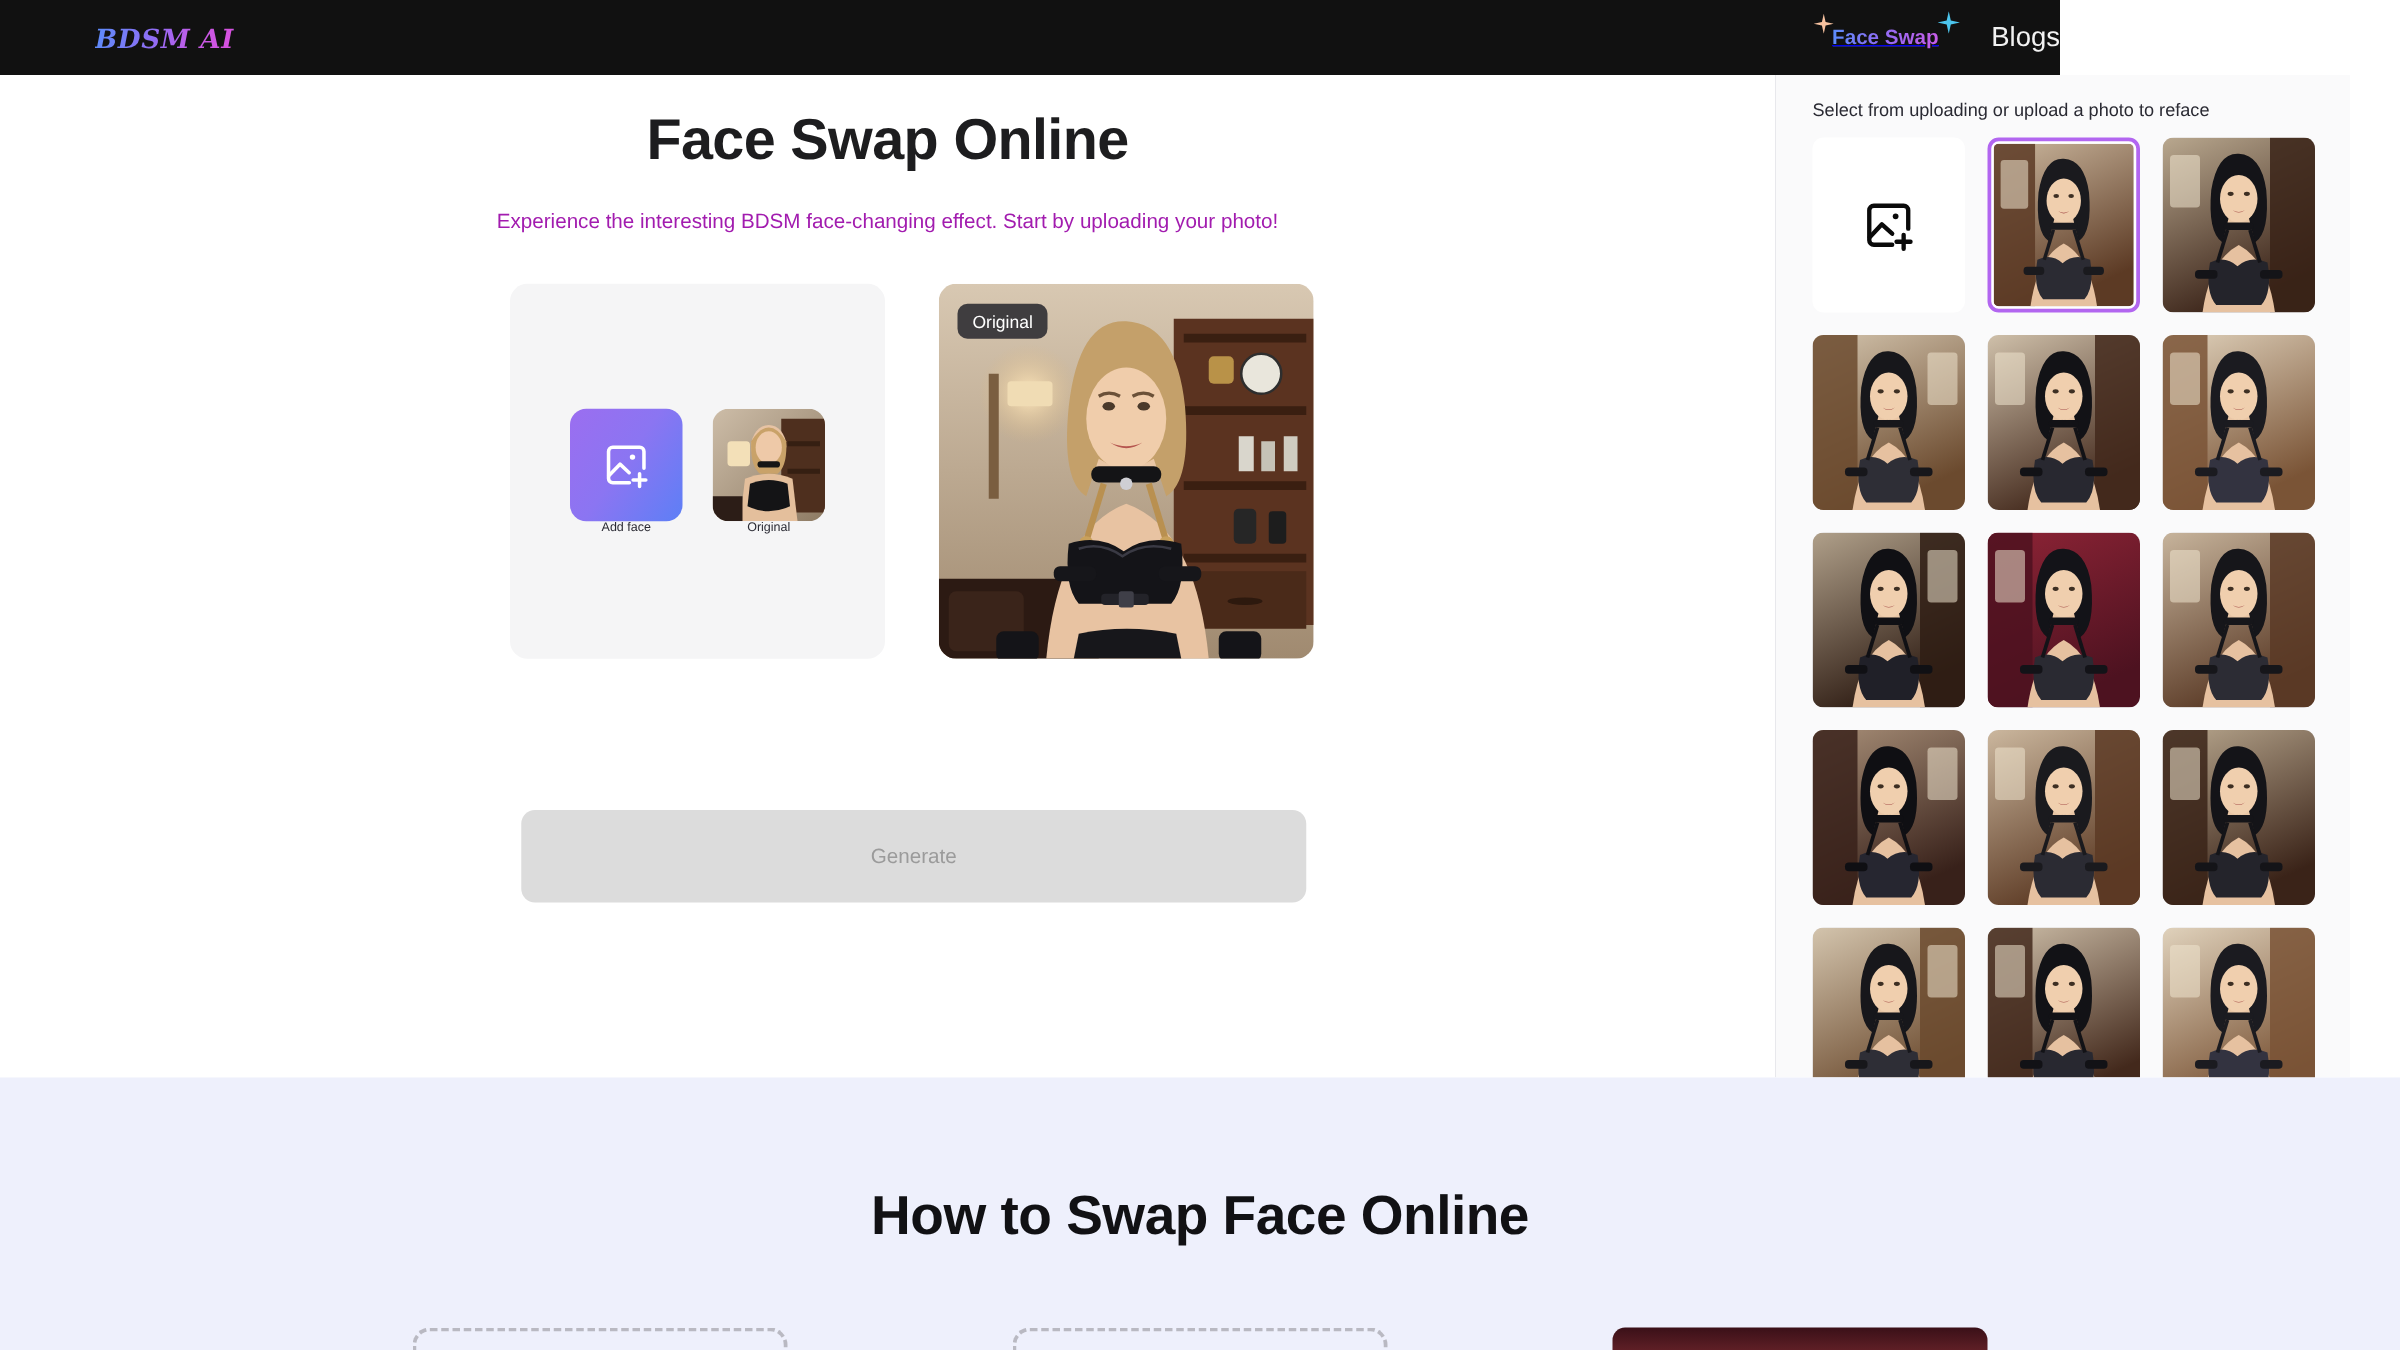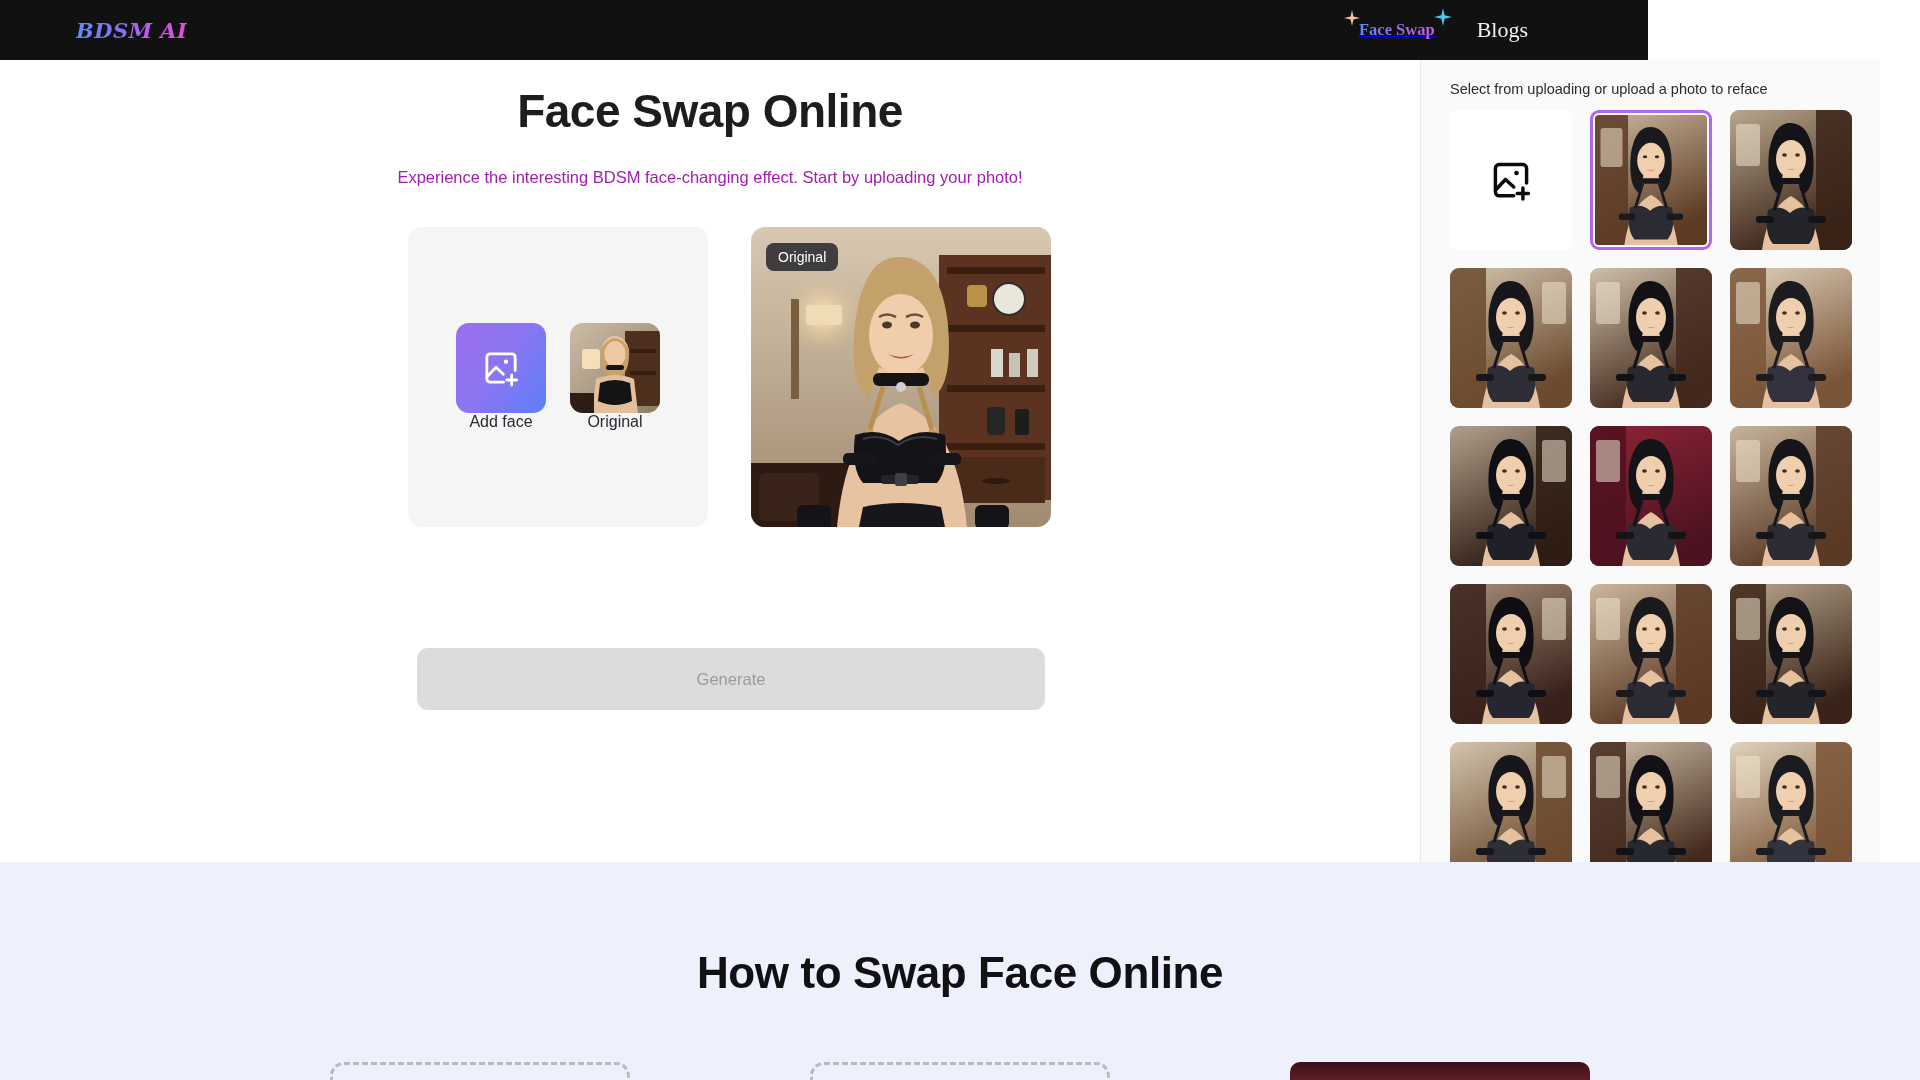--- a/index.html
+++ b/index.html
@@ -28,22 +28,21 @@
     letter-spacing: 0.5px;
     background: linear-gradient(100deg, #5b8dfb 0%, #8f6df4 42%, #c55ce8 70%, #d94fdd 100%);
     -webkit-background-clip: text;
     background-clip: text;
     color: transparent;
     -webkit-text-fill-color: transparent;
     white-space: nowrap;
   }
   .nav-right {
     margin-left: auto;
-    margin-right: 120px;
-    display: flex; align-items: center; gap: 38px; font-family: Liberation Serif, serif;
+    display: flex; align-items: center; gap: 38px;
   }
   .nav-faceswap {
     position: relative;
     display: flex; align-items: center;
     font-size: 16.5px; font-weight: 600;
     padding: 2px 4px;
   }
   .nav-faceswap .grad-text {
     background: linear-gradient(95deg, #5b8dfb 0%, #8f6df4 45%, #c95ce8 100%);
     -webkit-background-clip: text;
@@ -117,21 +116,21 @@
     border-radius: 13px;
     overflow: hidden;
     display: flex; align-items: center; justify-content: center;
     margin: 0 auto;
   }
   .tile.addface {
     background: linear-gradient(125deg, #9b6ef0 0%, #8b75f2 48%, #5d7ff6 100%);
   }
   .slot-label {
     text-align: center;
-    font-size: 16px;
+    font-size: 10px;
     color: #2a2a33;
   }
 
   
   .preview {
     position: absolute;
     left: 751px; top: 167px;
     width: 300px; height: 300px;
     border-radius: 14px;
     overflow: hidden;
@@ -143,21 +142,21 @@
     font-size: 14px;
     padding: 6px 12px;
     border-radius: 8px;
     z-index: 5;
   }
 
   
   .generate-btn {
     position: absolute;
     left: 417px; top: 588px;
-    width: 628px; height: 62px;
+    width: 628px; height: 74px;
     background: #dcdcdc;
     border: none;
     border-radius: 11px;
     color: #9b9b9b;
     font-size: 16.5px;
     font-family: "Liberation Sans", sans-serif;
     cursor: default;
   }
 
   

